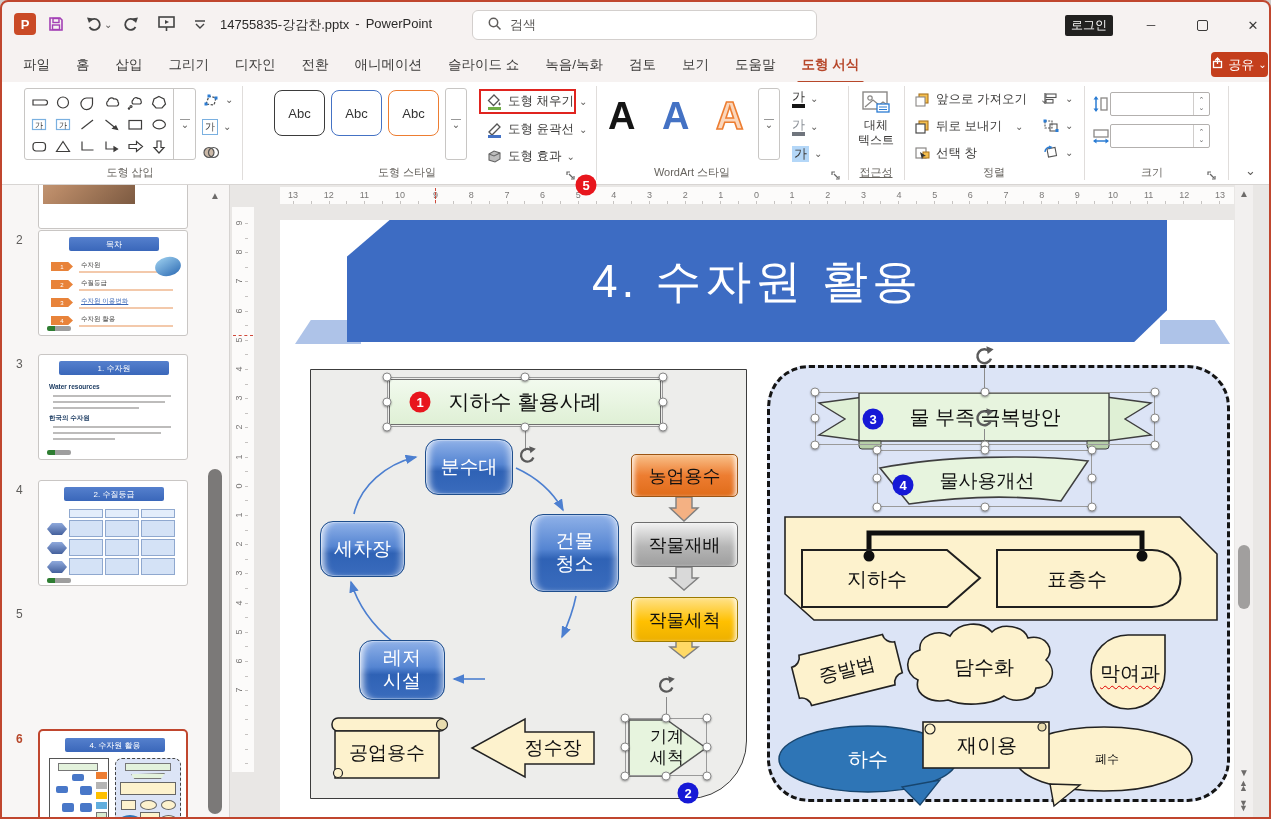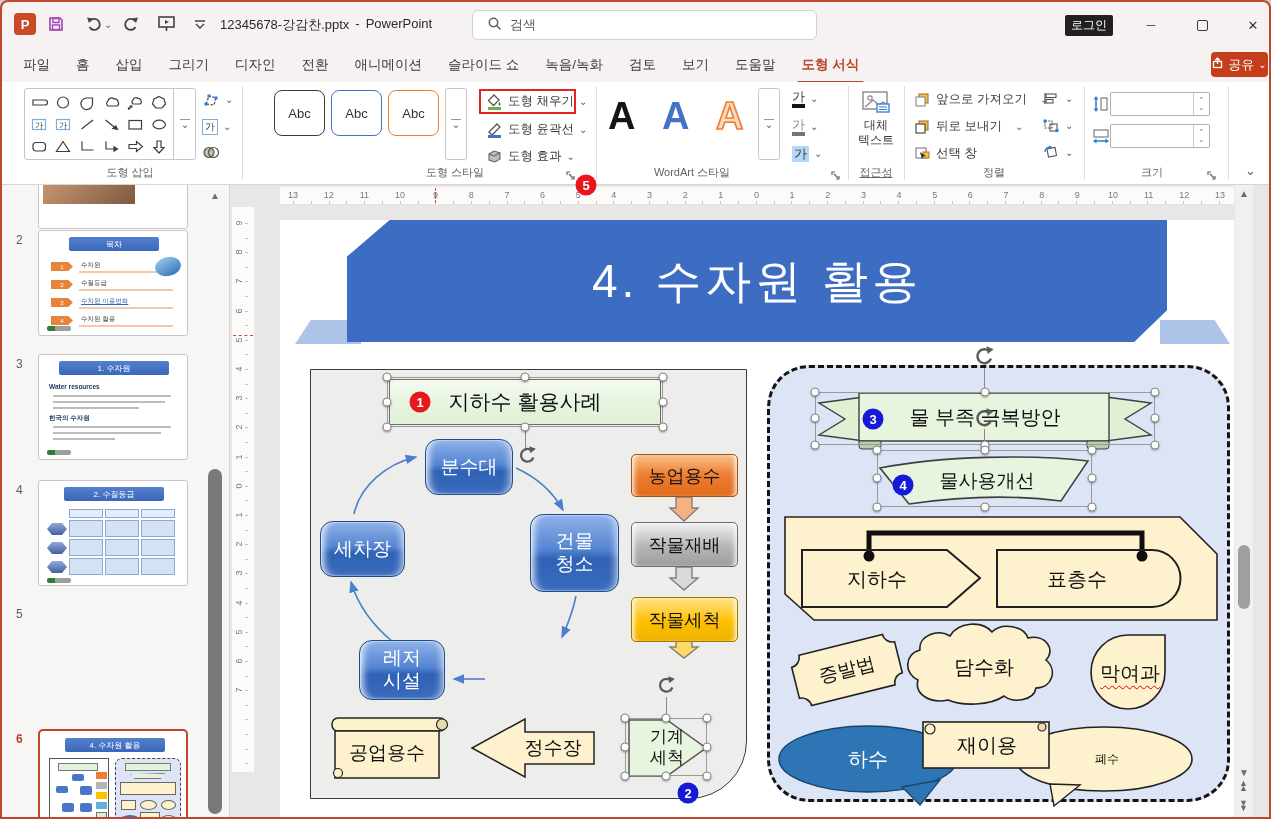--- a/index.html
+++ b/index.html
@@ -118,21 +118,21 @@
           <line x1="9.5" y1="12" x2="9.5" y2="16" stroke="#444" stroke-width="1.6"></line>
         </svg>
     </span>
     <span class="abs" style="left:190px;top:14px;">
       <svg width="16" height="16" viewBox="0 0 16 16">
           <line x1="3" y1="5" x2="13" y2="5" stroke="#444" stroke-width="1.4"></line>
           <path d="M4,8 L8,12 L12,8" fill="none" stroke="#444" stroke-width="1.4"></path>
         </svg>
     </span>
     <div class="abs" style="left:218px;top:14px;font-size:13px;color:#2b2a29;display:flex;gap:6px;">
-      <span>12345678-강감찬.pptx</span>
+      <span>14755835-강감찬.pptx</span>
       <span>-</span>
       <span>PowerPoint</span>
     </div>
     <div id="search-box">
       <span>
         <svg width="15" height="15" viewBox="0 0 15 15">
             <circle cx="6.5" cy="6.5" r="4.2" fill="none" stroke="#5f5d5b" stroke-width="1.5"></circle>
             <line x1="9.8" y1="9.8" x2="13.5" y2="13.5" stroke="#5f5d5b" stroke-width="1.5"></line>
           </svg>
       </span>
@@ -339,21 +339,21 @@
         <span class="chev">⌄</span>
     </div>
     <div class="ribrow" style="left:484px;top:66px;">
       <svg width="17" height="17" viewBox="0 0 17 17">
           <path d="M3,6 L8,3 L14,5 L14,11 L9,14 L3,12 Z" fill="#bdbdbd" stroke="#666" stroke-width="1.1"></path>
           <path d="M3,6 L8,8 L14,5" fill="none" stroke="#666" stroke-width="1.1"></path>
         </svg>
       <span>도형 효과</span>
         <span class="chev">⌄</span>
     </div>
-    <div class="glabel" style="left:405px;margin-left:48px;">도형 스타일</div>
+    <div class="glabel" style="left:405px;">도형 스타일</div>
     <span class="launcher" style="left:563px;top:85px;">
       <svg width="11" height="11" viewBox="0 0 11 11">
           <path d="M2,5 V2 H5" fill="none" stroke="#666" stroke-width="1.2"></path>
           <line x1="4" y1="4" x2="8" y2="8" stroke="#666" stroke-width="1.2"></line>
           <path d="M9,6 V9 H6" fill="none" stroke="#666" stroke-width="1.2"></path>
         </svg>
     </span>
     <div class="badge red" style="left:584px;top:103px;">
         <span>5</span>
       </div>

